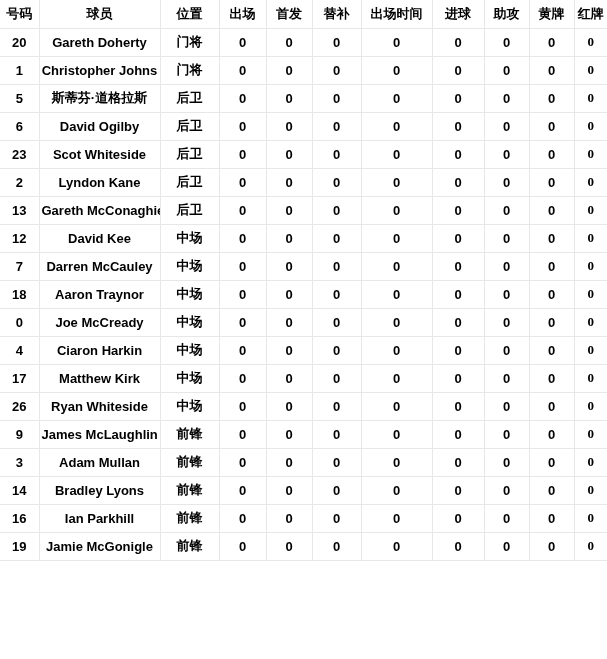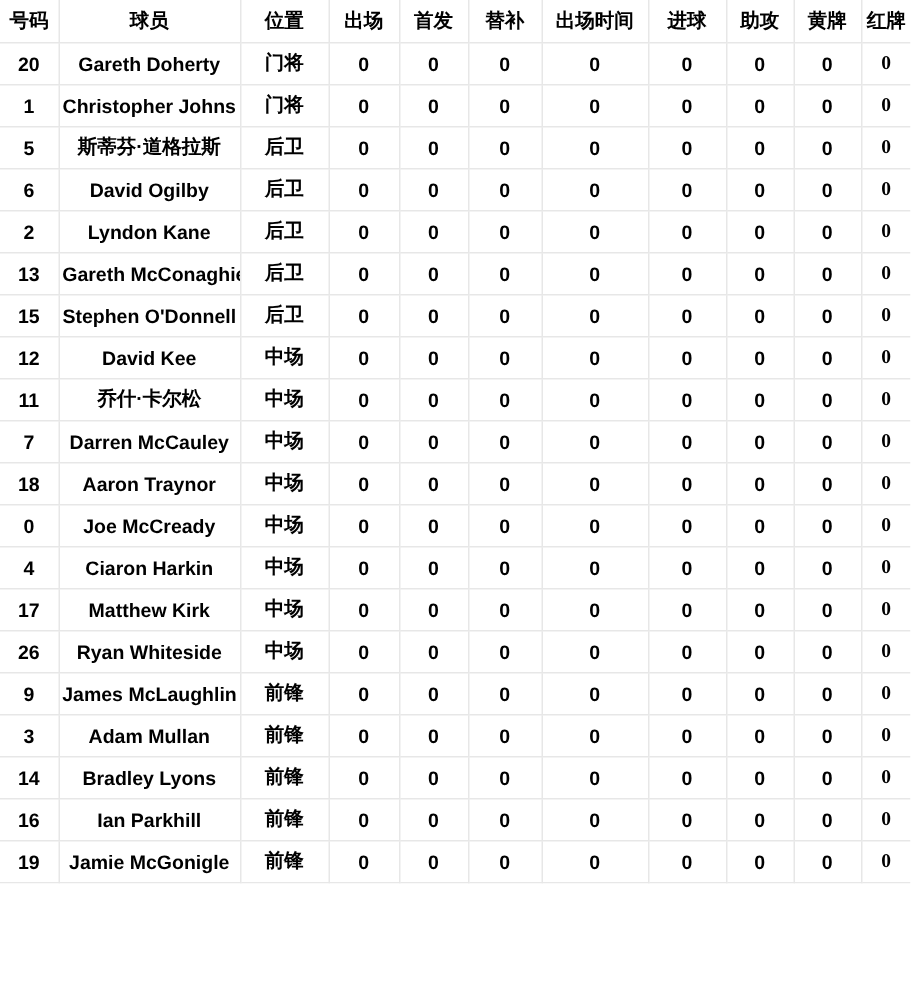--- a/index.html
+++ b/index.html
@@ -139,20 +139,33 @@
         <td>0</td>
         <td>0</td>
         <td>0</td>
         <td>0</td>
         <td>0</td>
         <td>0</td>
         <td>0</td>
         <td>0</td>
       </tr>
 
+      <tr>
+        <td>23</td>
+        <td>Scot Whiteside</td>
+        <td>后卫</td>
+        <td>0</td>
+        <td>0</td>
+        <td>0</td>
+        <td>0</td>
+        <td>0</td>
+        <td>0</td>
+        <td>0</td>
+        <td>0</td>
+      </tr>
 
       <tr>
         <td>2</td>
         <td>Lyndon Kane</td>
         <td>后卫</td>
         <td>0</td>
         <td>0</td>
         <td>0</td>
         <td>0</td>
         <td>0</td>
@@ -168,61 +181,35 @@
         <td>0</td>
         <td>0</td>
         <td>0</td>
         <td>0</td>
         <td>0</td>
         <td>0</td>
         <td>0</td>
         <td>0</td>
       </tr>
 
-      <tr>
-        <td>15</td>
-        <td>Stephen O'Donnell</td>
-        <td>后卫</td>
-        <td>0</td>
-        <td>0</td>
-        <td>0</td>
-        <td>0</td>
-        <td>0</td>
-        <td>0</td>
-        <td>0</td>
-        <td>0</td>
-      </tr>
 
       <tr>
         <td>12</td>
         <td>David Kee</td>
         <td>中场</td>
         <td>0</td>
         <td>0</td>
         <td>0</td>
         <td>0</td>
         <td>0</td>
         <td>0</td>
         <td>0</td>
         <td>0</td>
       </tr>
 
-      <tr>
-        <td>11</td>
-        <td>乔什·卡尔松</td>
-        <td>中场</td>
-        <td>0</td>
-        <td>0</td>
-        <td>0</td>
-        <td>0</td>
-        <td>0</td>
-        <td>0</td>
-        <td>0</td>
-        <td>0</td>
-      </tr>
 
       <tr>
         <td>7</td>
         <td>Darren McCauley</td>
         <td>中场</td>
         <td>0</td>
         <td>0</td>
         <td>0</td>
         <td>0</td>
         <td>0</td>

